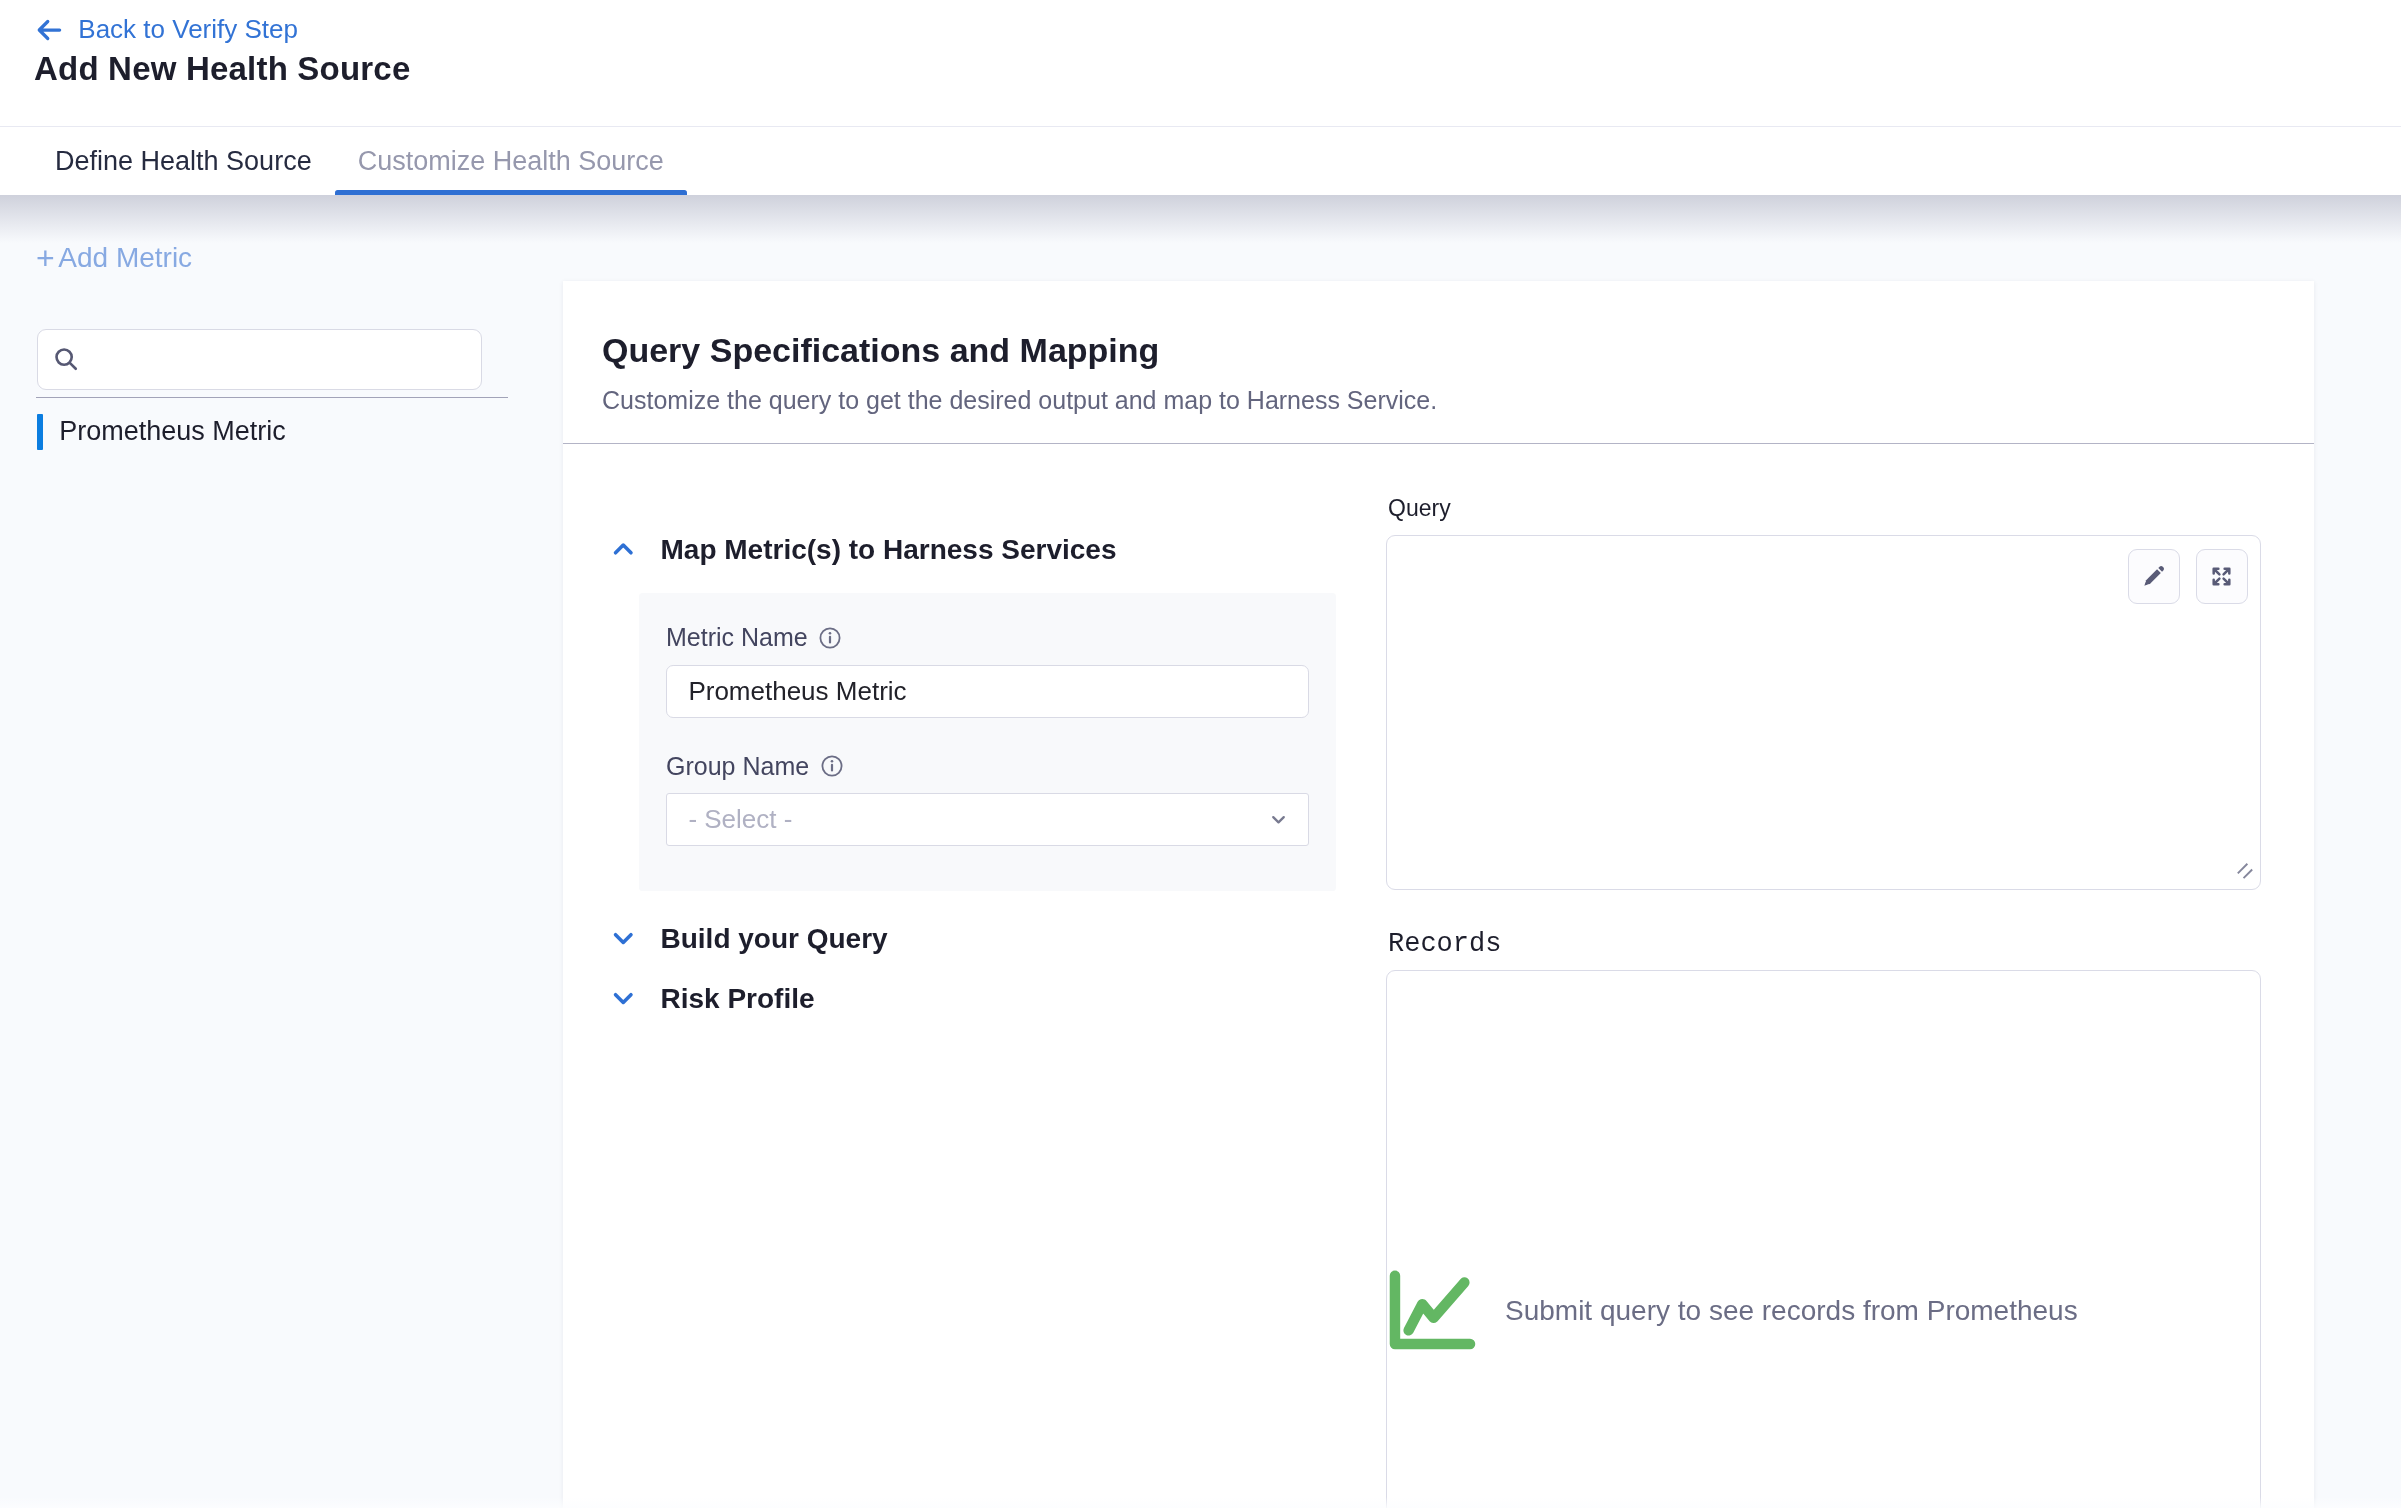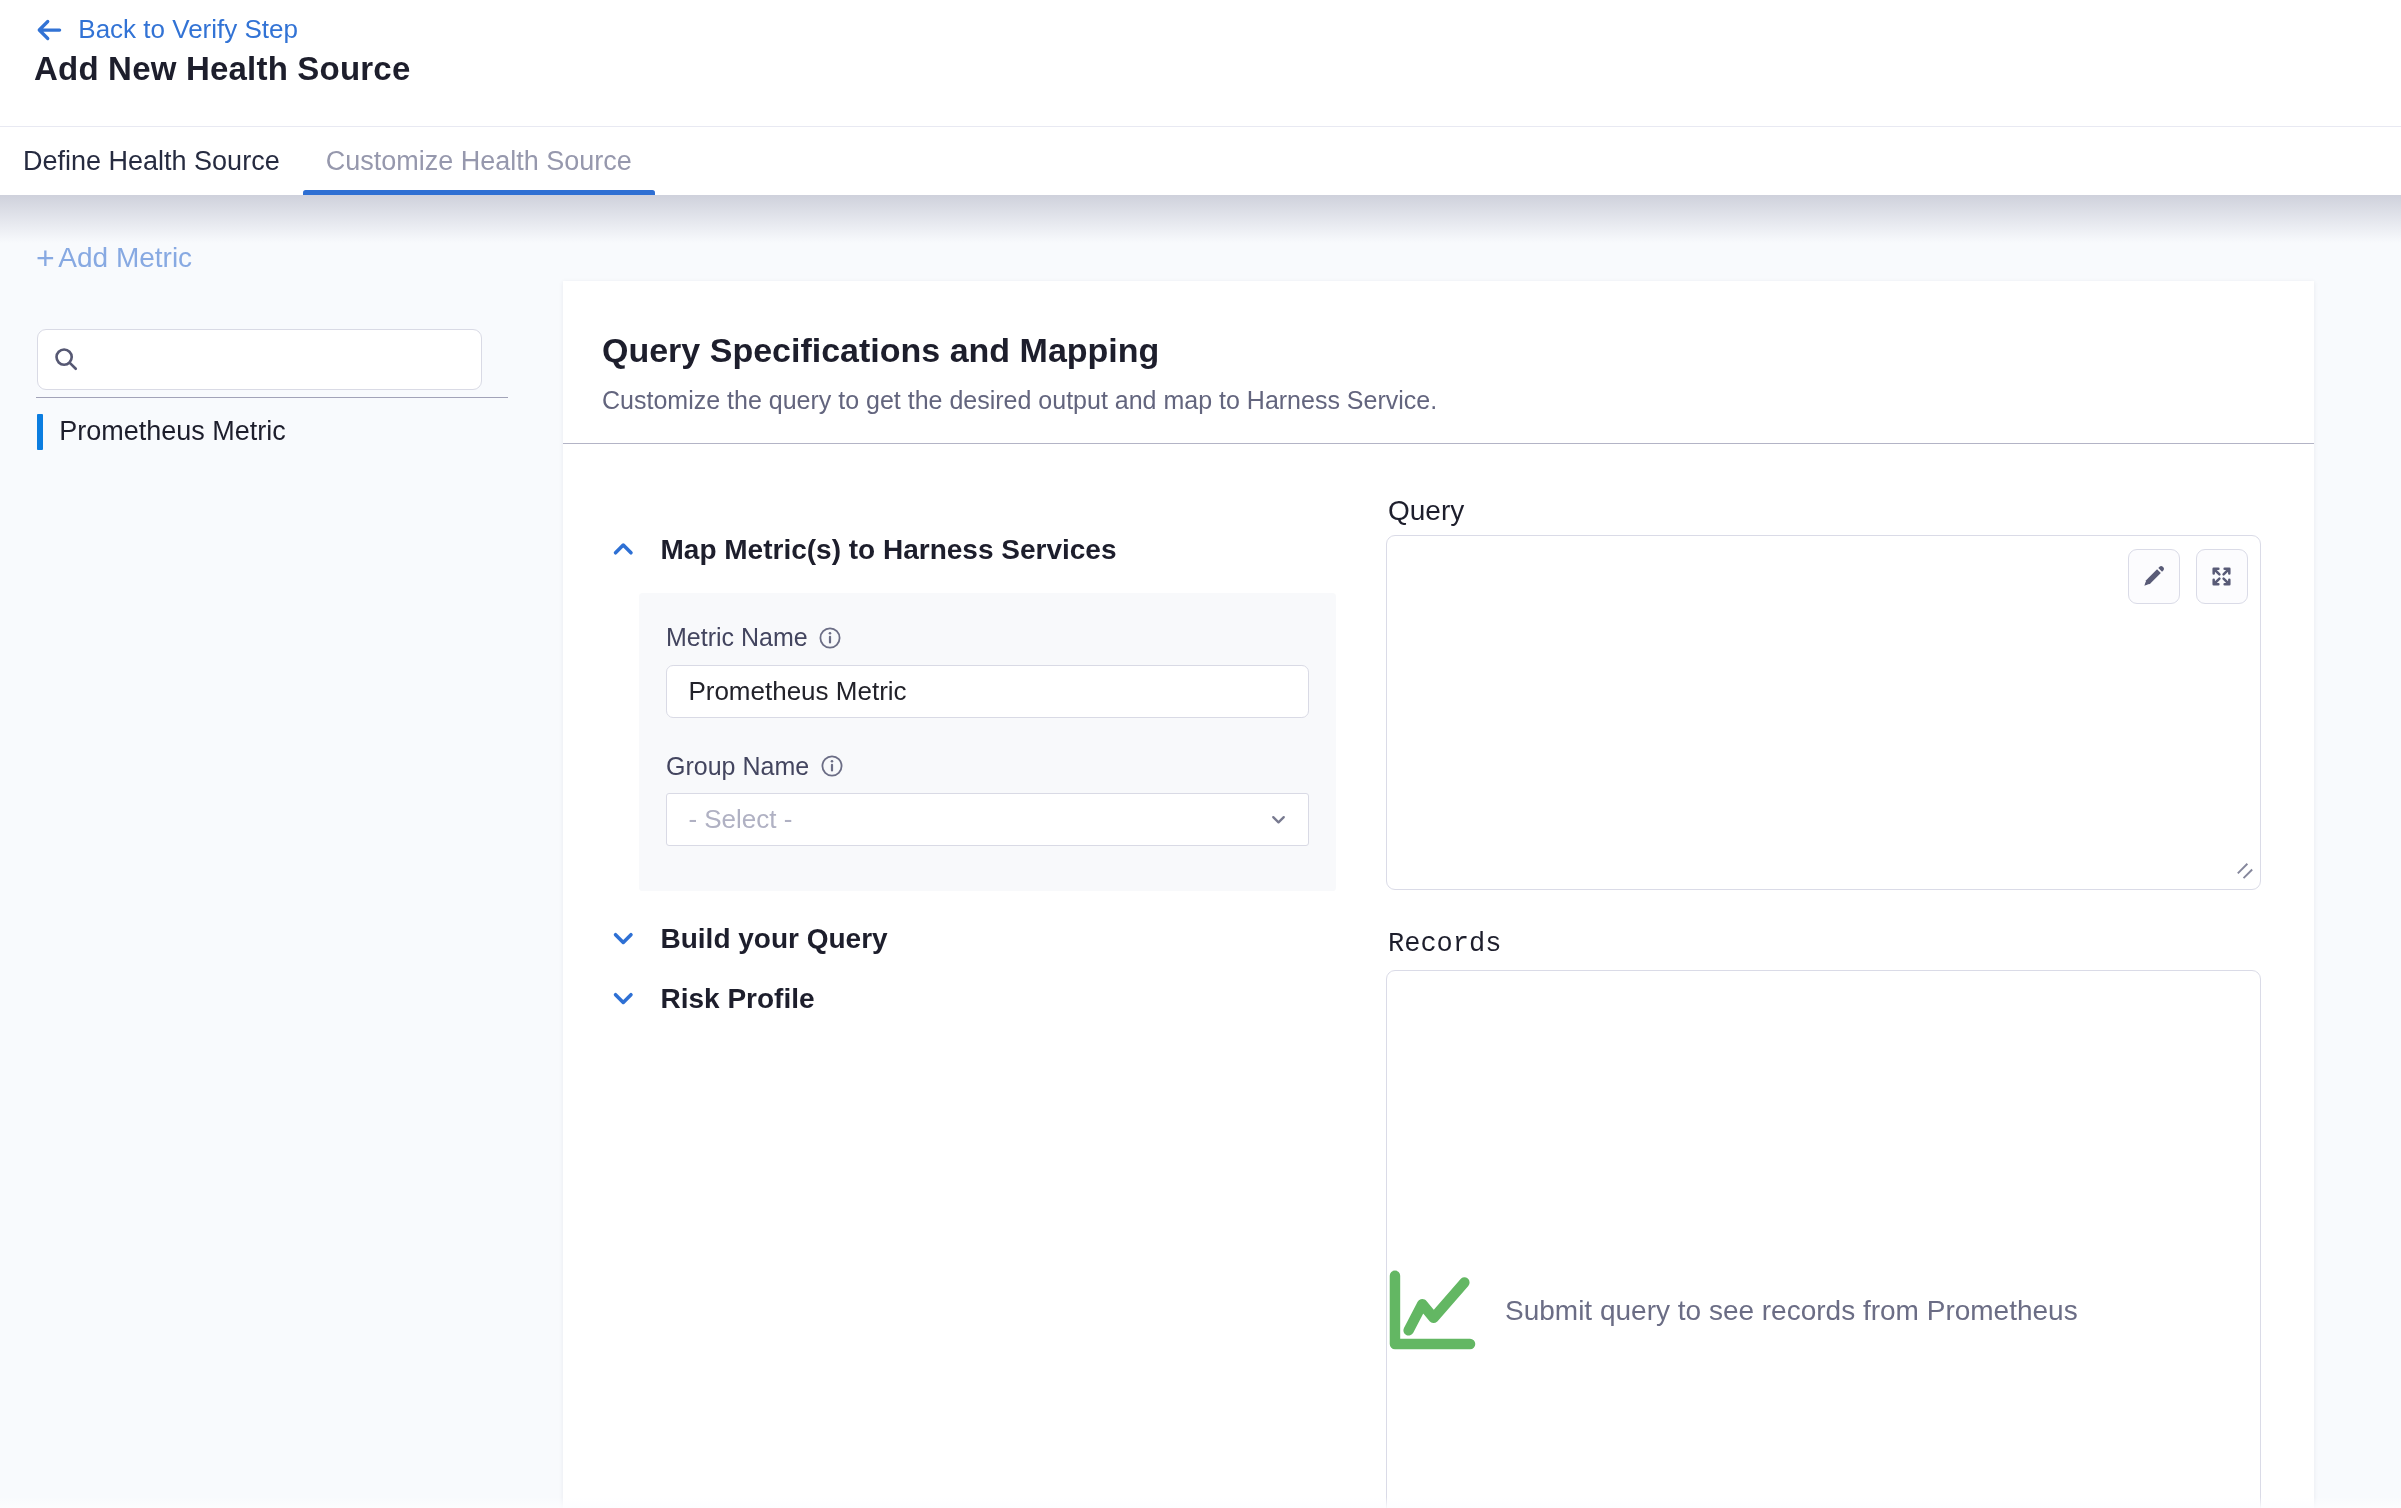--- a/index.html
+++ b/index.html
@@ -24,21 +24,21 @@
   }
   .page-title {
     position:absolute; left:34px; top:50px;
     font-size:33px; font-weight:700; color:#1d1e2c; letter-spacing:0.2px;
   }
 
   
   .tabbar {
     position:absolute; top:126px; left:0; width:100%; height:69px;
     background:#ffffff; border-top:0.9px solid #e8e9f2;
-    display:flex; align-items:stretch; z-index:5;
+    display:flex; align-items:stretch; padding-left:32px; z-index:5;
   }
   .tab {
     position:relative; display:flex; align-items:center;
     padding:0 23px; font-size:27px; font-weight:500; cursor:pointer;
   }
   .tab.inactive { color:#262b40; }
   .tab.active { color:#9698ad; }
   .tab-indicator {
     position:absolute; left:0; right:0; bottom:0; height:5.3px;
     background:#2e6fd3; border-radius:2.7px 2.7px 0 0;
@@ -113,21 +113,21 @@
   .group-label { margin-top:34px; }
   .select-input {
     margin-top:12.5px; width:100%; height:53px;
     background:#ffffff; border:1.8px solid #d9dae5; border-radius:3px;
     display:flex; align-items:center; justify-content:space-between;
     padding:0 18px 0 21.4px; cursor:pointer;
   }
   .select-input .placeholder { font-size:26px; color:#b0b1c3; }
 
   
-  .query-label   { position:absolute; left:825px; top:214px; font-size:28px; color:#1d1e2c; }
+  .query-label   { position:absolute; left:825px; top:214px; font-size:23px; color:#1d1e2c; }
   .query-box {
     position:absolute; left:823px; top:254px; width:875px; height:355px;
     background:#ffffff; border:1.8px solid #dadbe7; border-radius:9px;
   }
   .query-textarea {
     width:100%; height:100%; border:none; outline:none; resize:none;
     border-radius:9px; font-size:25px; font-family:"Liberation Sans", sans-serif;
     padding:18px 21.4px; color:#22222a; background:transparent;
   }
   .query-actions { position:absolute; top:12.5px; right:12.5px; display:flex; gap:16px; }

